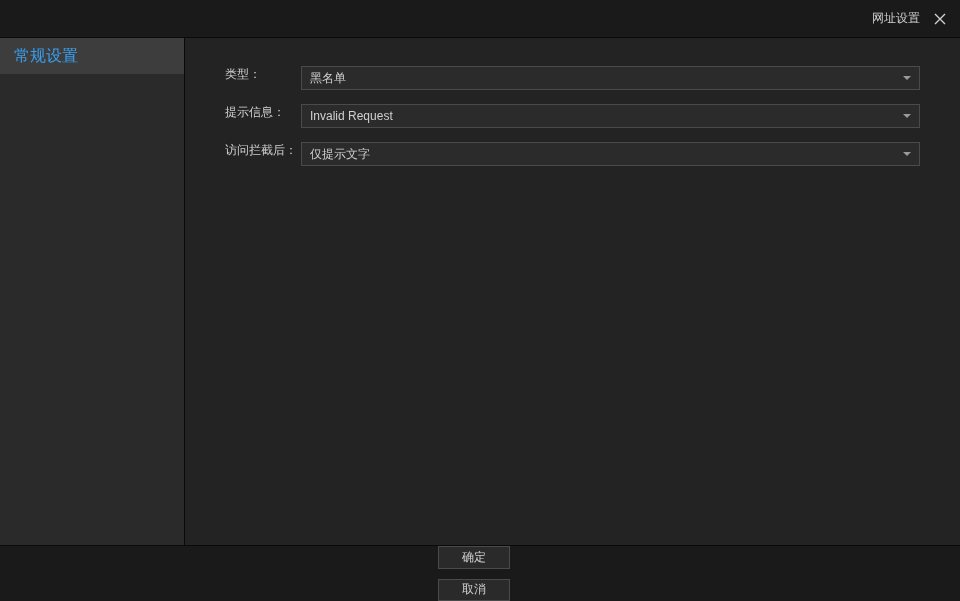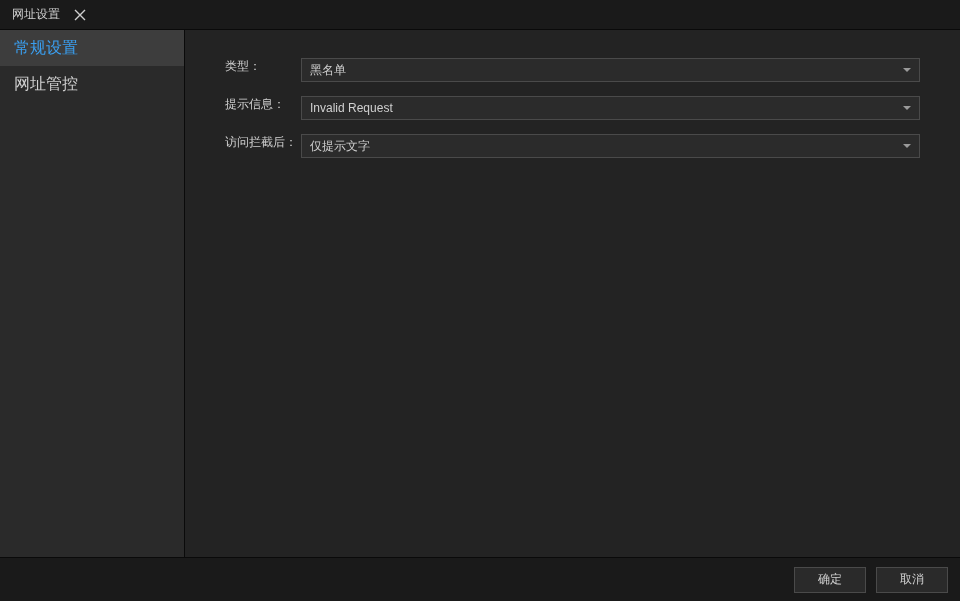--- a/index.html
+++ b/index.html
@@ -8,25 +8,25 @@
       height: 601px;
       background: #1a1a1a;
       font-family: "Microsoft YaHei", "PingFang SC", sans-serif;
       font-size: 12px;
       color: #d0d0d0;
       overflow: hidden;
       display: flex;
       flex-direction: column;
     }
     .titlebar {
-      height: 30px;
+      height: 38px;
       background: #1a1a1a;
       display: flex;
       align-items: center;
-      justify-content: flex-start;
+      justify-content: flex-end;
       padding-left: 12px;
       border-bottom: 1px solid #0a0a0a;
     }
     .titlebar-title {
       color: #d0d0d0;
       font-size: 12px;
     }
     .close-btn {
       width: 40px;
       height: 30px;
@@ -95,28 +95,29 @@
       position: relative;
     }
     .form-control .caret {
       width: 0; height: 0;
       border-left: 4px solid transparent;
       border-right: 4px solid transparent;
       border-top: 4px solid #9a9a9a;
       margin-left: 6px;
     }
     .footer {
-      height: 44px;
+      height: 56px;
       background: #1a1a1a;
       border-top: 1px solid #0a0a0a;
       display: flex;
       align-items: center;
       justify-content: flex-end;
       padding-right: 12px;
       gap: 10px;
+      flex-direction: column;
     }
     .btn {
       min-width: 72px;
       height: 26px;
       background: #2a2a2a;
       border: 1px solid #4a4a4a;
       color: #d0d0d0;
       font-size: 12px;
       display: flex;
       align-items: center;
@@ -133,23 +134,20 @@
     <svg viewBox="0 0 12 12">
         <path d="M1 1 L11 11 M11 1 L1 11" stroke="#d0d0d0" stroke-width="1.4" fill="none"></path>
       </svg>
   </div>
 </div>
 
 <div class="content">
   <div class="sidebar">
     <div class="sidebar-item active">
       <span>常规设置</span>
-    </div>
-    <div class="sidebar-item">
-      <span>网址管控</span>
     </div>
   </div>
 
   <div class="main">
     <div class="form-row">
       <span class="form-label">类型：</span>
       <div class="form-control">
         <span>黑名单</span>
         <span class="caret"></span>
       </div>

